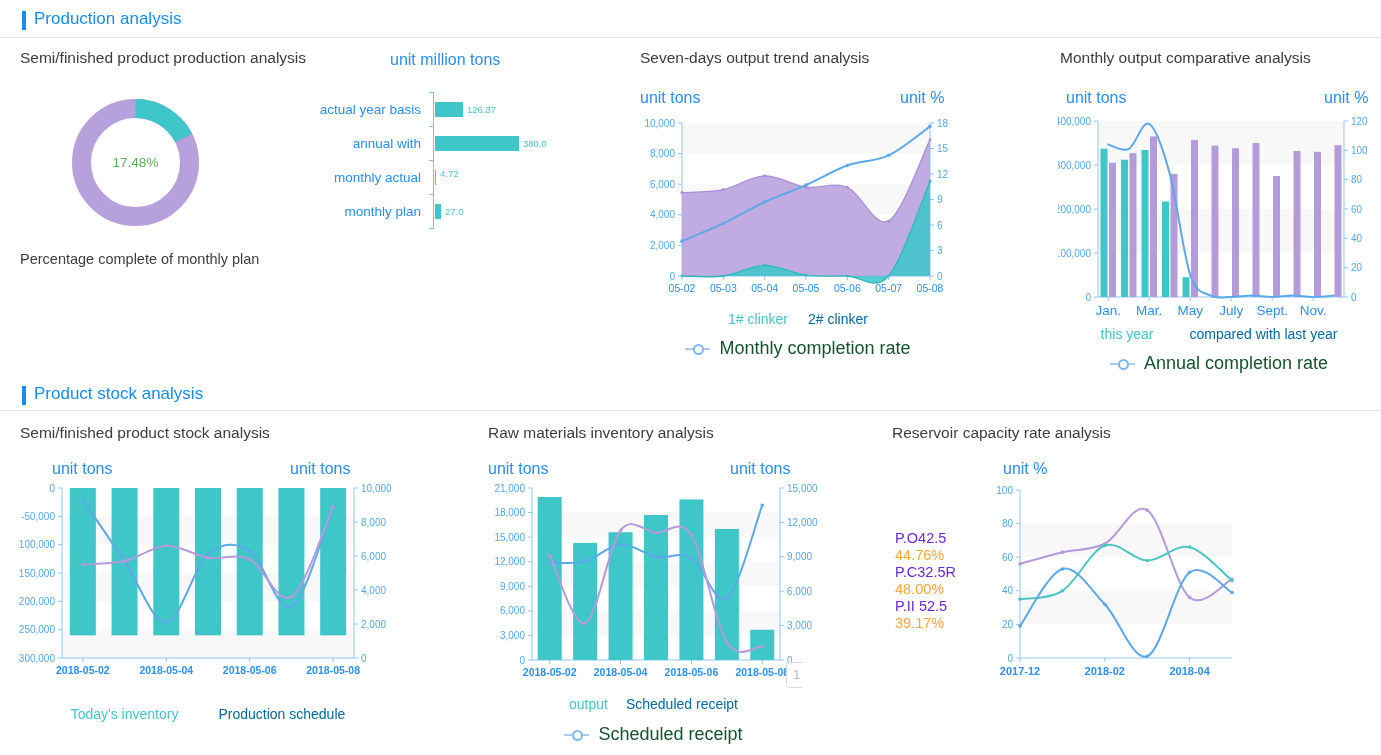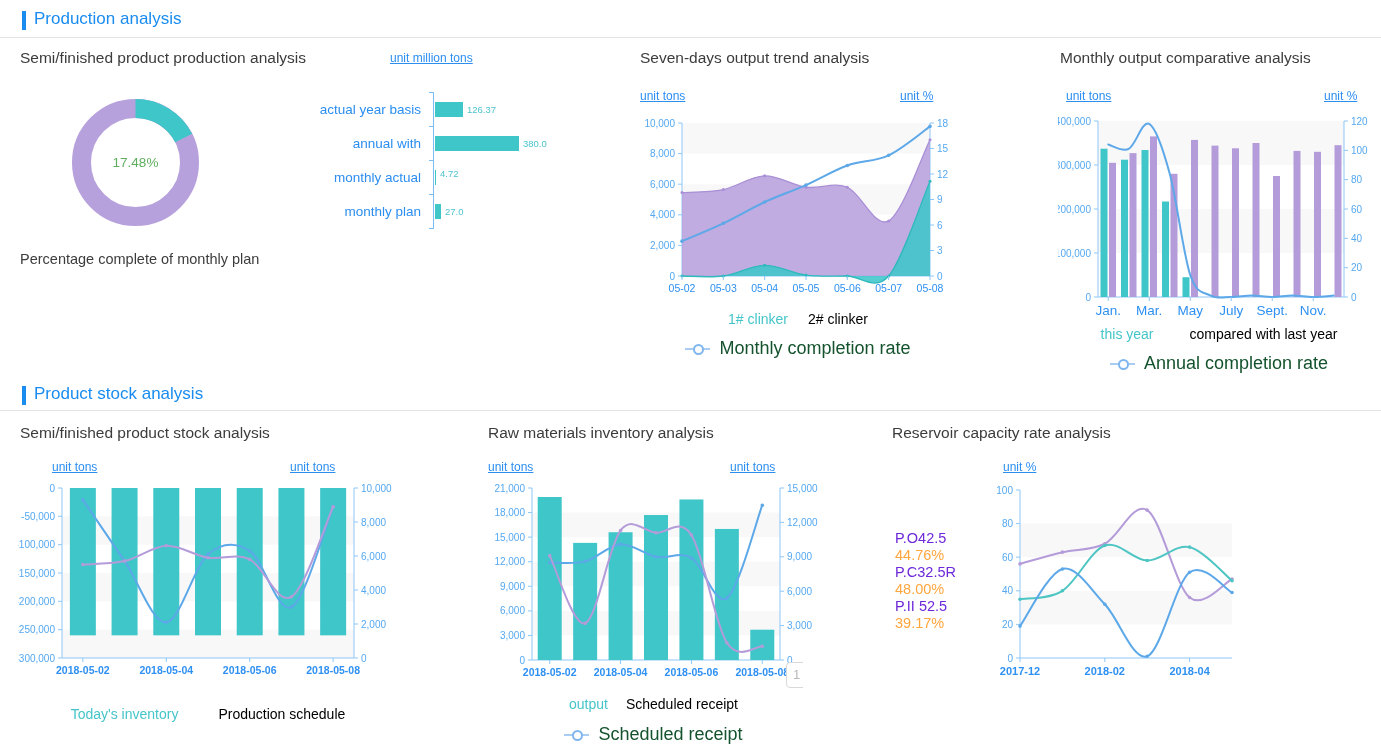--- a/index.html
+++ b/index.html
@@ -3,27 +3,27 @@
 <meta charset="utf-8">
 <style>
   html,body{margin:0;padding:0;background:#fff;}
   .page{position:relative;width:1381px;height:755px;background:#fff;overflow:hidden;
         font-family:"Liberation Sans",sans-serif;}
   .abs{position:absolute;}
   .section-bar{width:4px;height:19px;background:#1a8cf0;}
   .section-title{font-size:17px;color:#1a8cf0;font-weight:500;}
   .divider{left:0;width:1381px;height:1px;background:#e4e4e6;}
   .chart-title{font-size:15.5px;color:#3c3c3c;}
-  .unit-label{font-size:12px;color:#2b8ef0;text-decoration:underline;}
+  .unit-label{font-size:16px;color:#2b8ef0;}
   .caption{font-size:14.5px;color:#3c3c3c;}
   .center-label{font-size:13.5px;fill:#5fae5f;}
   svg text{font-family:"Liberation Sans",sans-serif;}
   .legend-row{display:flex;justify-content:center;align-items:center;}
   .leg-teal{color:#45c5c9;font-size:14px;cursor:pointer;}
-  .leg-purple{color:#000000;font-size:14px;cursor:pointer;}
+  .leg-purple{color:#0369a1;font-size:14px;cursor:pointer;}
   .leg-dark{color:#14532d;font-size:18px;cursor:pointer;}
   .legicon{width:25px;height:2px;background:#a9cdf2;position:relative;display:inline-block;
            vertical-align:middle;margin-right:9px;}
   .legicon::after{content:'';position:absolute;left:8px;top:-4px;width:7px;height:7px;
            border:2px solid #7fb6ee;border-radius:50%;background:#fff;}
   .hbar-label{position:absolute;font-size:13.5px;color:#2b8ef0;text-align:right;width:119px;line-height:15px;}
   .hbar-bar{position:absolute;height:15px;background:#3fc6c9;}
   .hbar-val{position:absolute;font-size:9.5px;color:#4cc3ce;line-height:15px;}
   .hbar-axis{position:absolute;width:1px;background:#7cbdf2;}
   .hbar-tick{position:absolute;width:5px;height:1px;background:#7cbdf2;}

